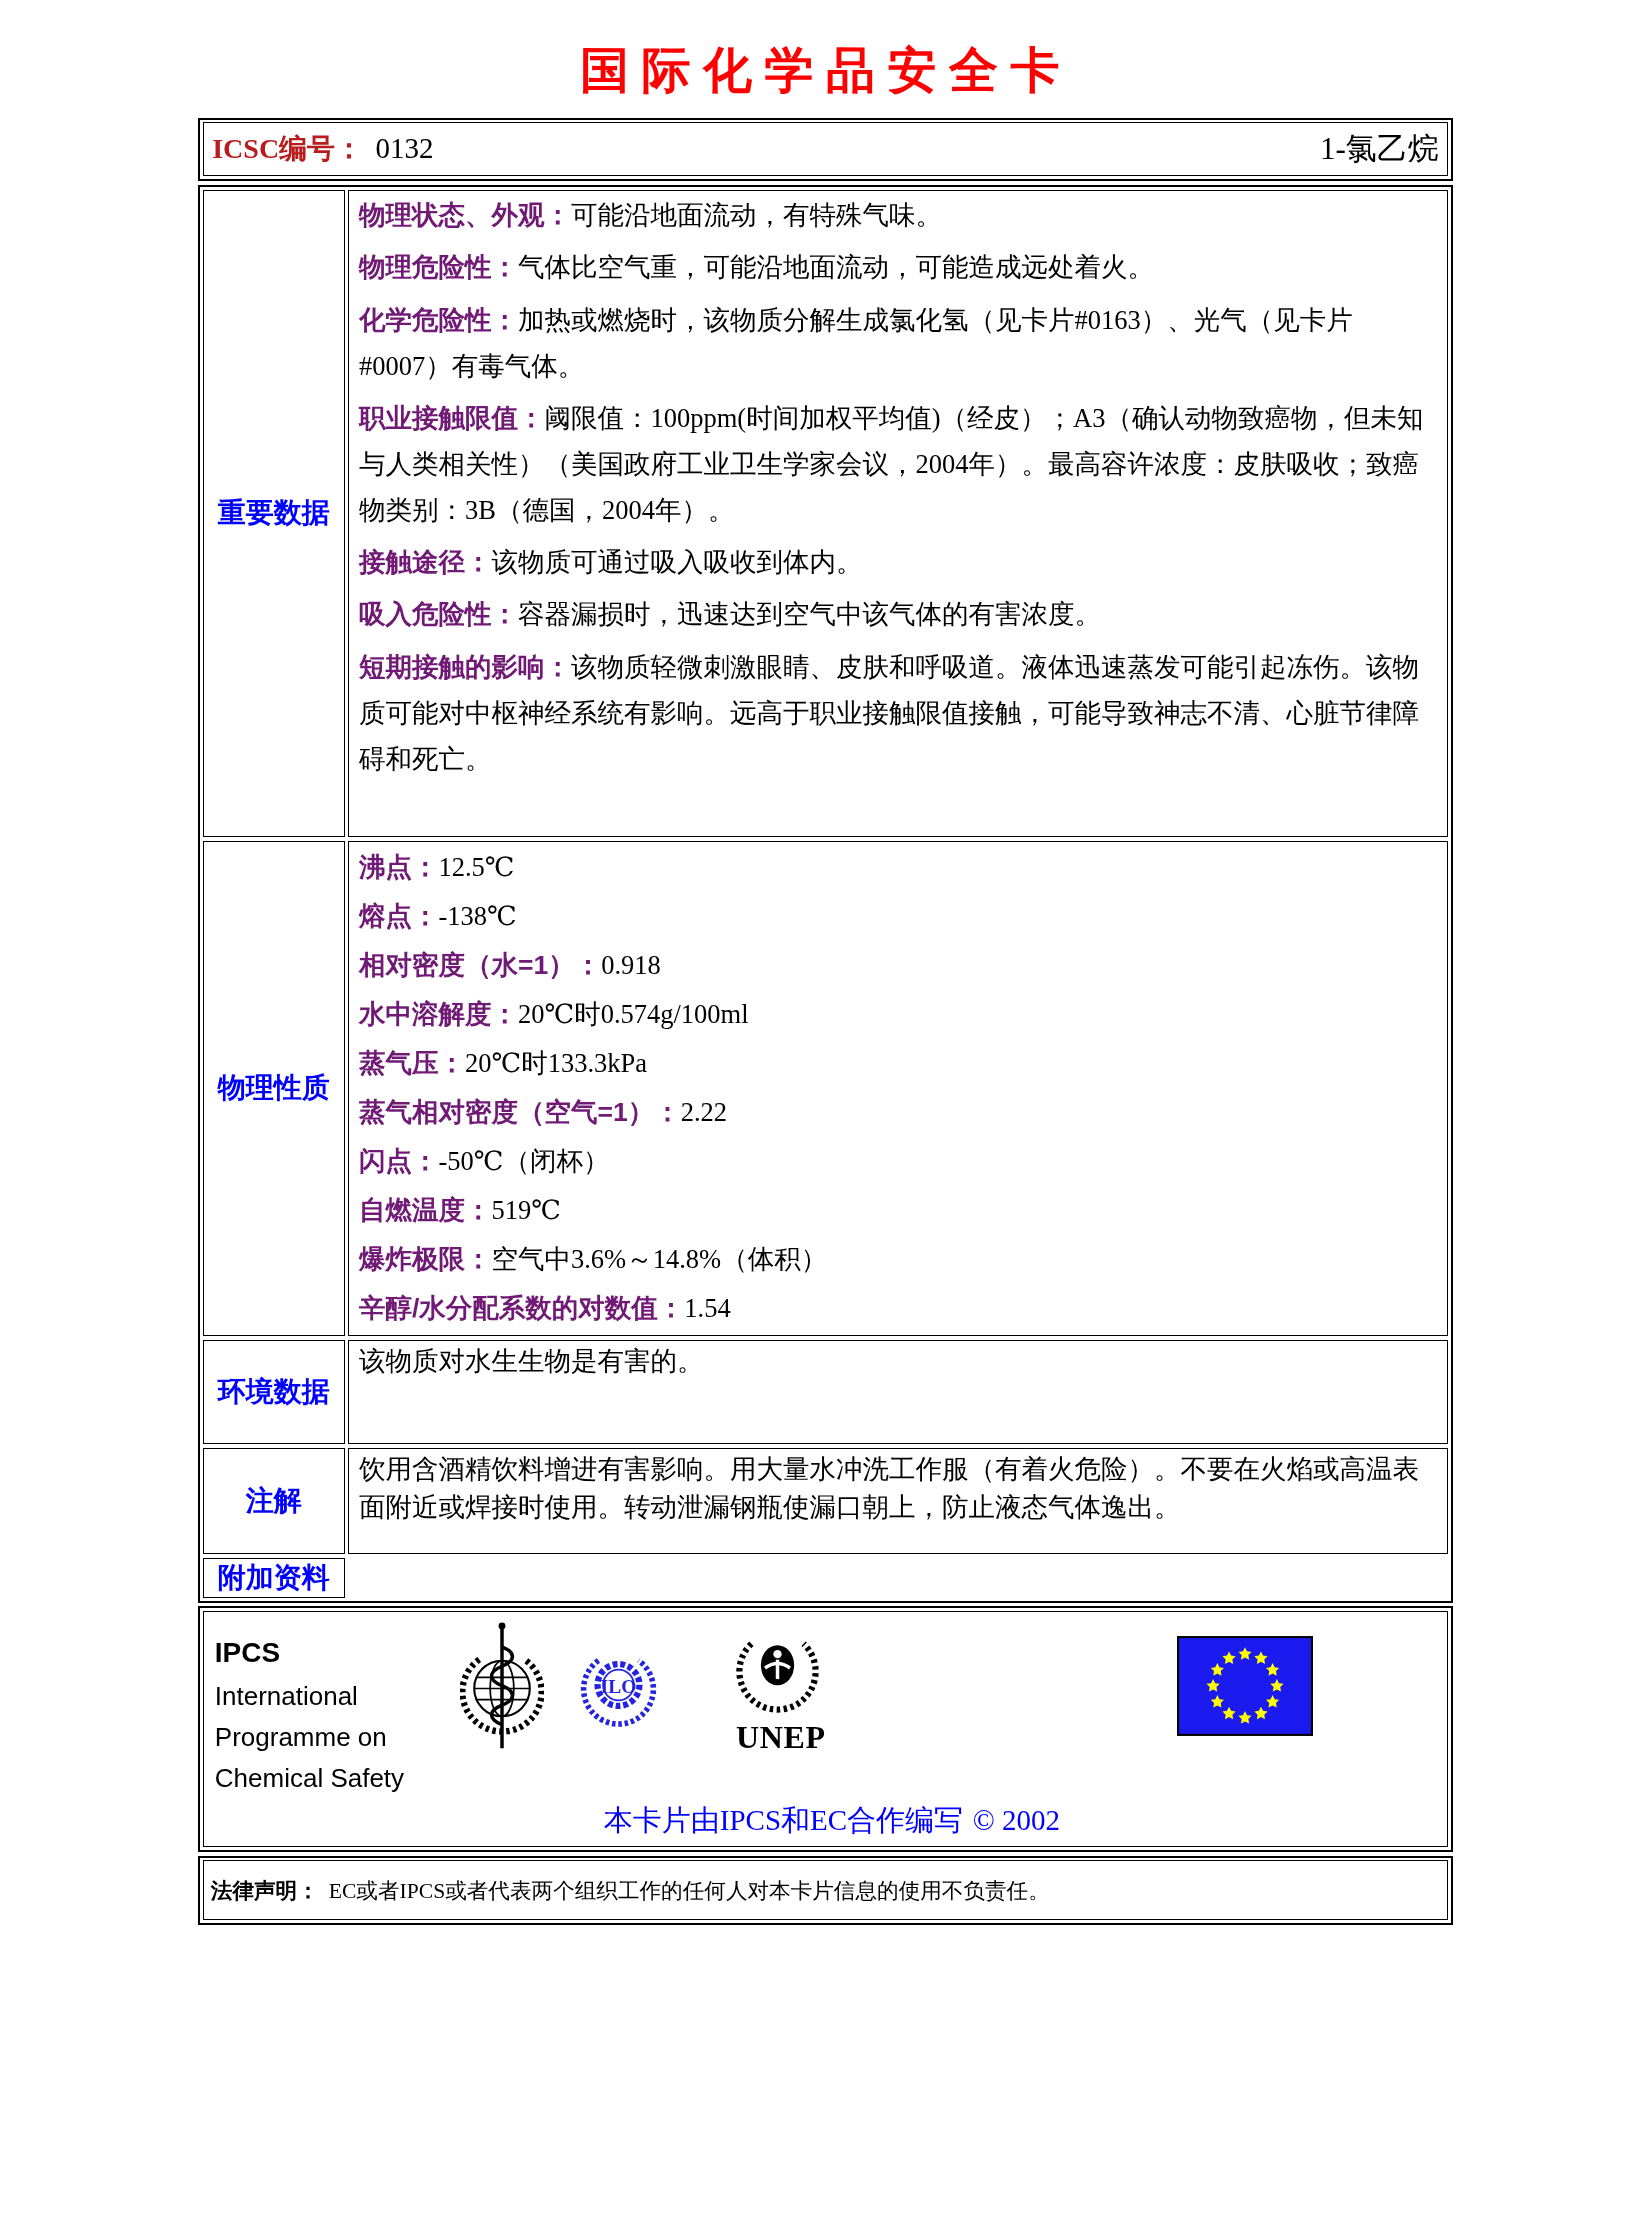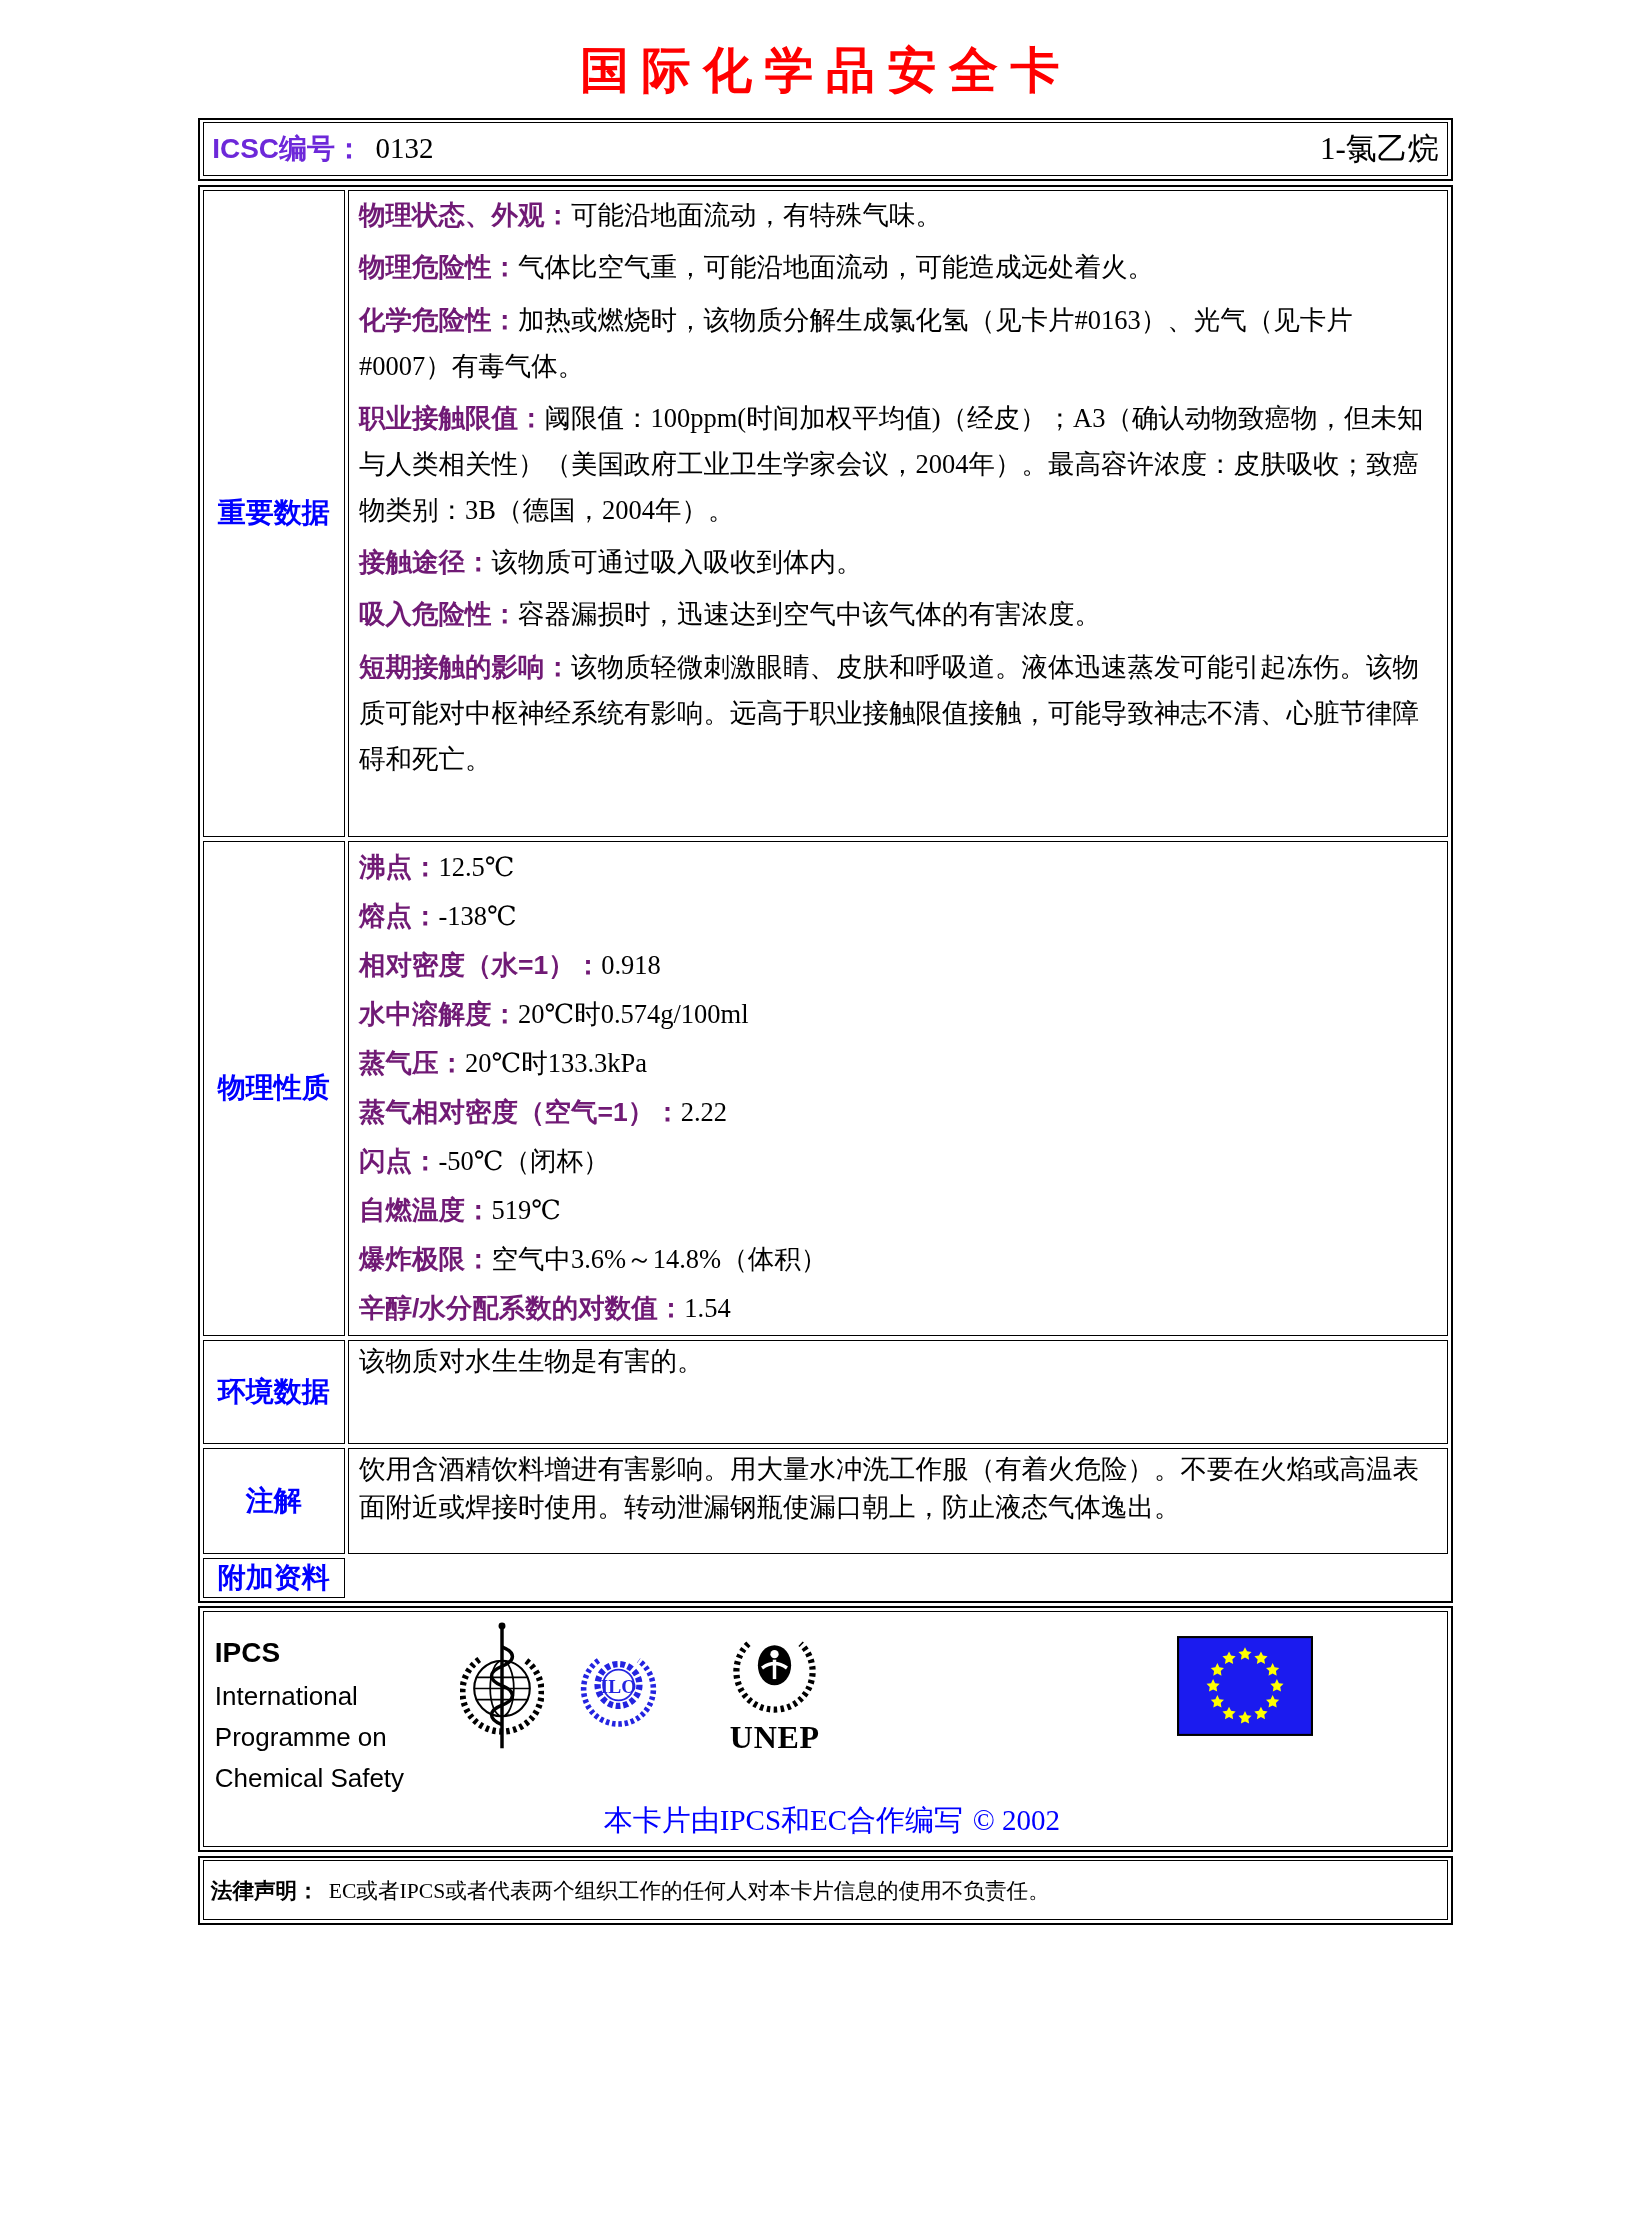--- a/index.html
+++ b/index.html
@@ -22,22 +22,22 @@
   .tbl + .tbl{margin-top:3.5px;}
   .cell{box-sizing:border-box;border:1.4px solid #000;background:#fff;}
   .trow{display:flex;gap:3.5px;}
   
   .header-cell{
     display:flex;justify-content:space-between;align-items:center;
     min-height:54px;padding:1.4px 8.4px;flex:1;
   }
   .hleft{display:flex;align-items:baseline;}
   .hlabel{
-    color:#6d28d9;font-weight:bold;font-size:28px;
-    font-family:Liberation Sans, sans-serif;
+    color:#b91c1c;font-weight:bold;font-size:28px;
+    font-family:Liberation Serif, serif;
   }
   .hnum{font-size:29px;margin-left:12.5px;}
   .hname{font-size:31px;}
   
   .lcell{
     width:142px;flex:none;display:flex;align-items:center;justify-content:center;
     color:#0000ff;font-weight:bold;font-size:28px;text-align:center;
     font-family:Liberation Serif, serif;
   }
   .ccell{flex:1;padding:1.4px 9.7px;font-size:26.5px;}
@@ -56,21 +56,21 @@
   .logo-cell{min-height:178px;padding:4.2px 0 5.6px;}
   .logo-row{display:flex;align-items:flex-start;}
   .ipcs-block{
     margin:21px 0 0 11px;width:199px;
     font-family:"Liberation Sans","DejaVu Sans",sans-serif;
   }
   .ipcs-title{font-size:28px;font-weight:bold;line-height:32px;}
   .ipcs-sub{font-size:26px;line-height:28px;margin-top:13px;}
   .who-svg{margin:2.8px 0 0 46px;}
   .ilo-svg{margin:8.4px 0 0 36px;}
-  .unep-block{margin:1.4px 0 0 67px;width:102px;text-align:center;}
+  .unep-block{margin:1.4px 0 0 67px;width:102px;text-align:right;}
   .unep-text{
     font-size:32px;font-weight:bold;letter-spacing:0.7px;line-height:33px;
     font-family:"Liberation Serif","DejaVu Serif",serif;margin-top:1.4px;
   }
   .eu-flag{margin:19.5px 134px 0 auto;display:block;}
   .caption{margin:8.4px 0 0 400px;font-size:29px;color:#0000ff;white-space:nowrap;}
   .caption-main{font-weight:normal;}
   .caption-copy{font-weight:normal;margin-left:9.7px;}
   
   .legal-cell{

